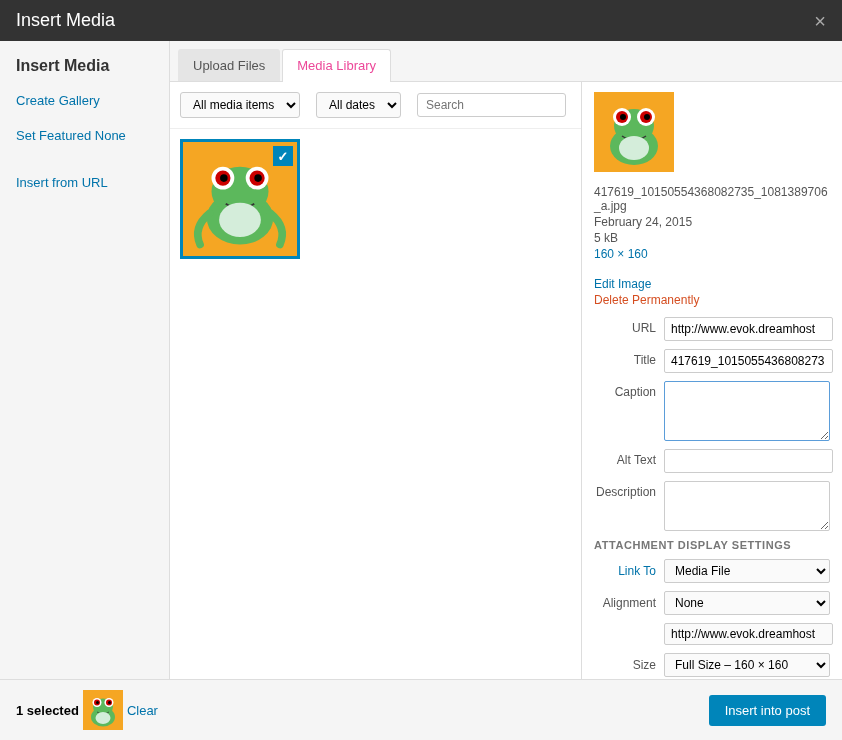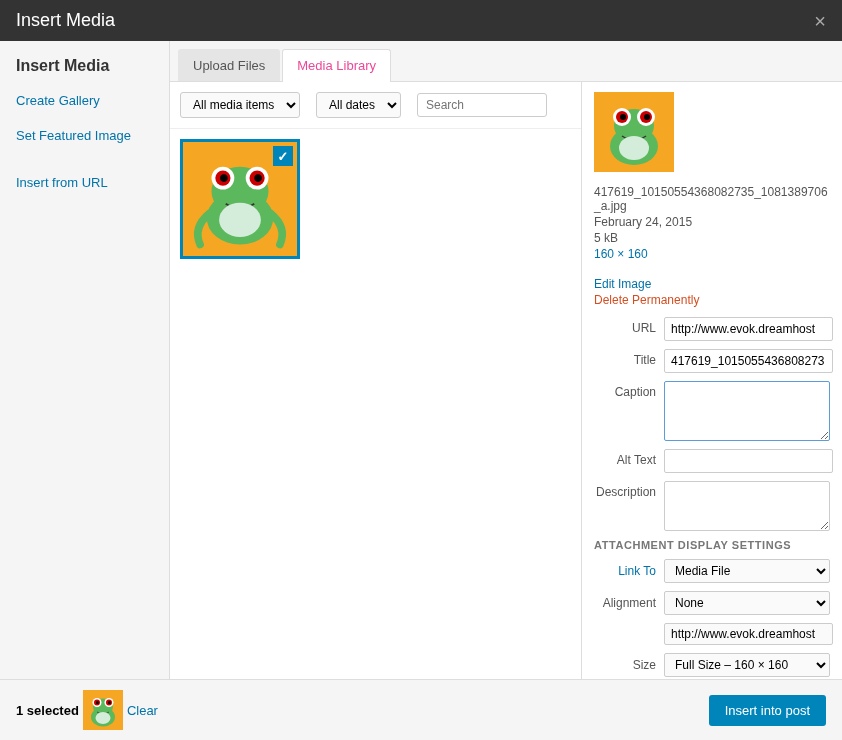--- a/index.html
+++ b/index.html
@@ -136,21 +136,21 @@
       font-size: 12px;
       background: #fafafa;
       cursor: pointer;
     }
 
     .search-input {
       padding: 4px 8px;
       border: 1px solid #ccc;
       border-radius: 3px;
       font-size: 12px;
-      width: 130px;
+      width: 149px;
     }
 
     
     .grid-panel {
       flex: 1;
       display: flex;
       flex-direction: column;
       overflow: hidden;
       border-right: 1px solid #ddd;
     }
@@ -393,21 +393,21 @@
   <div class="modal-header">
     <span class="modal-header-title">Insert Media</span>
     <button class="close-btn">×</button>
   </div>
 
   <div class="modal-body">
 
     <div class="sidebar">
       <div class="sidebar-title">Insert Media</div>
       <a class="sidebar-link">Create Gallery</a>
-      <a class="sidebar-link sidebar-link secondary">Set Featured Image</a>
+      <a class="sidebar-link sidebar-link secondary">Set Featured None</a>
       <a class="sidebar-link" style="margin-top:20px;">Insert from URL</a>
     </div>
 
     <div class="main-content">
 
       <div class="tabs">
         <div class="tab">Upload Files</div>
         <div class="tab active">Media Library</div>
       </div>
 

